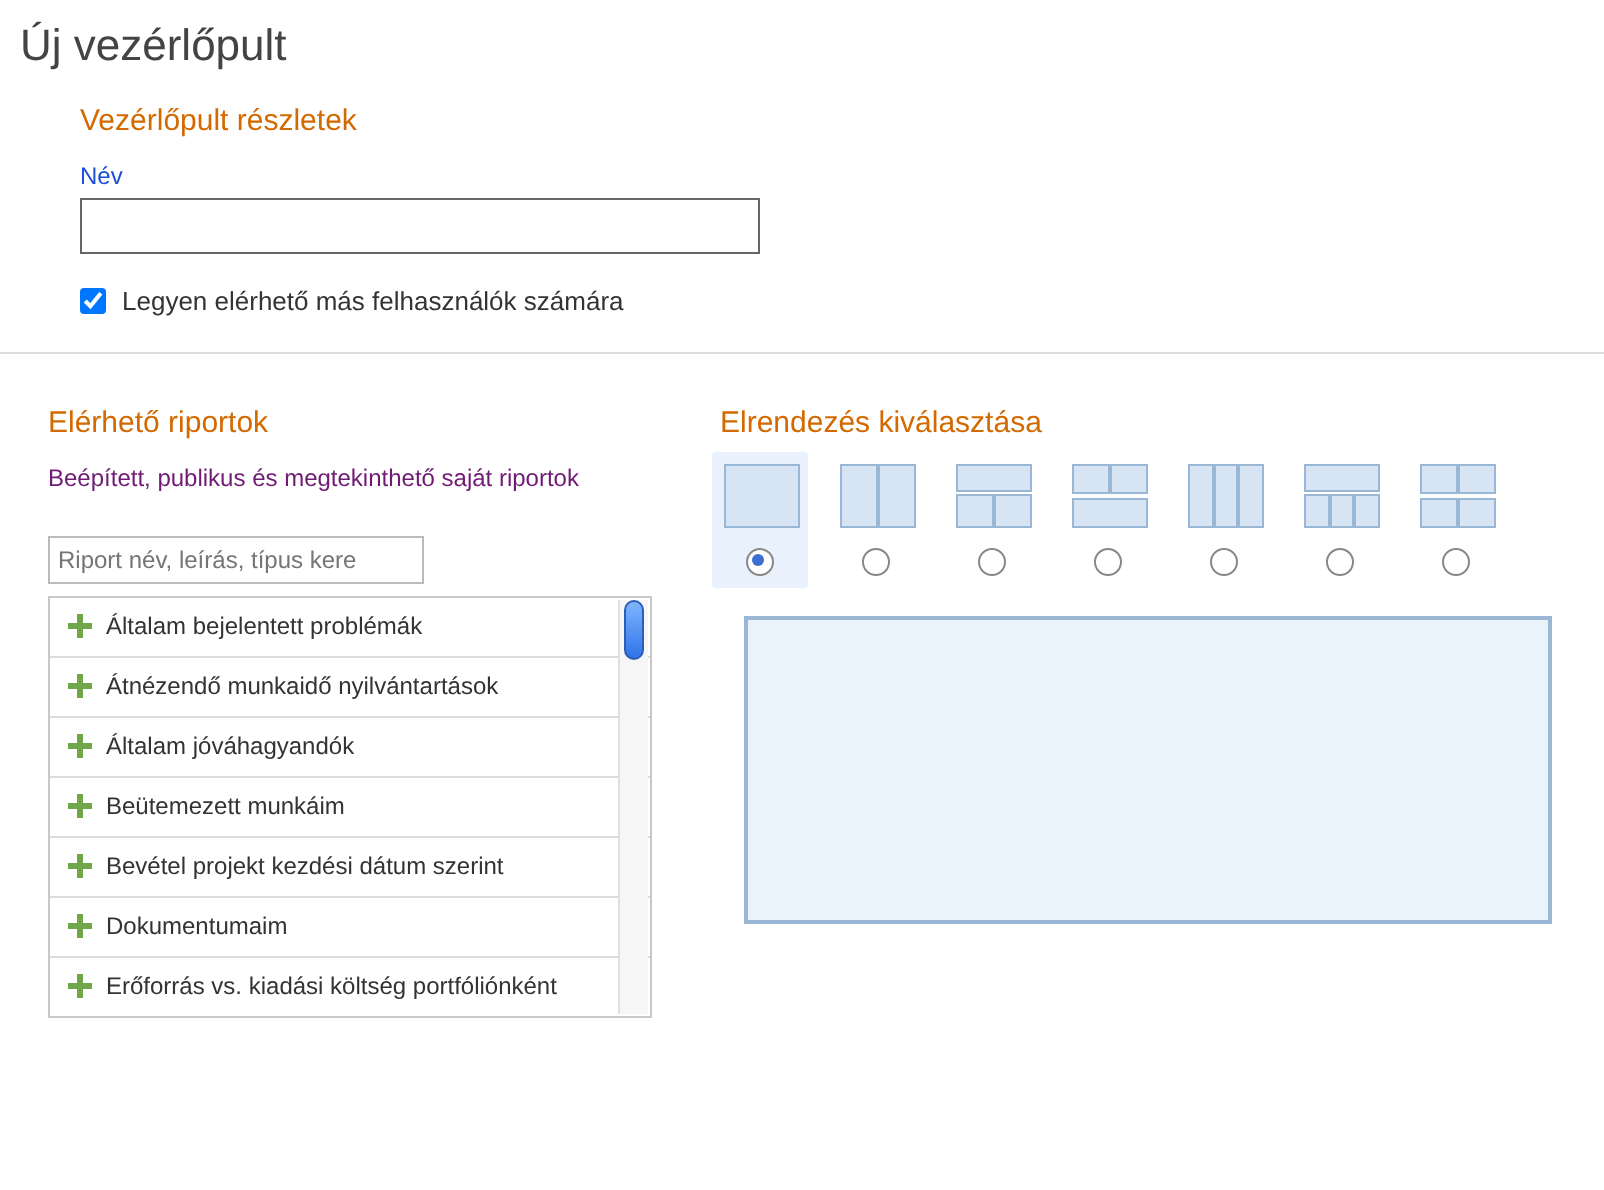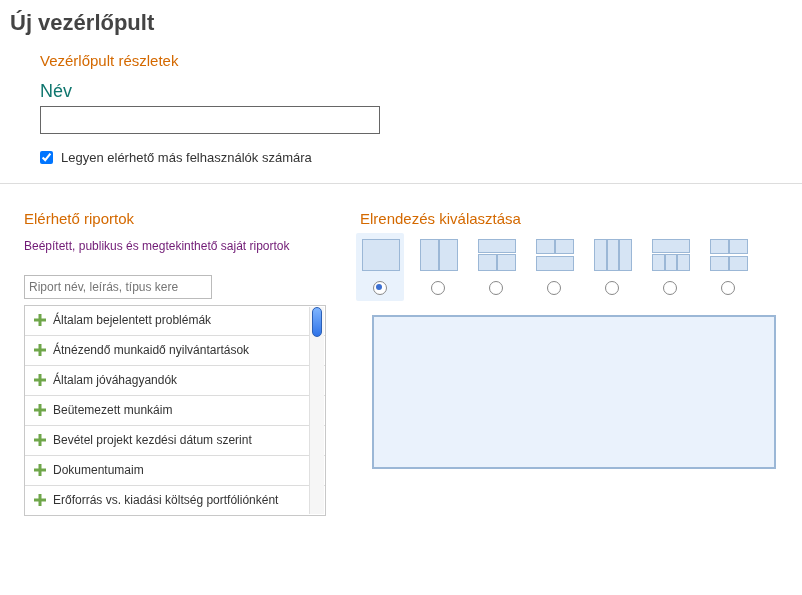--- a/index.html
+++ b/index.html
@@ -1,20 +1,20 @@
 <!DOCTYPE html>
 <html><head>
 <meta charset="utf-8">
 <style>
   html,body{margin:0;padding:0;font-family:"Lucida Grande","Segoe UI",Arial,sans-serif;font-size:13px;color:#333;background:#fff}
   .page{width:802px;min-height:595px;padding:0 0 20px 0;box-sizing:border-box}
-  h1{margin:10px 0 16px 10px;font-size:22px;font-weight:bold;color:#444}
+  h1{margin:10px 0 16px 10px;font-size:22px;font-weight:normal;color:#444}
   .section{padding:0 0 0 40px}
   .section-title{color:#d46900;font-size:15px;font-weight:normal;margin:4px 0 12px 0}
-  .field-label{font-size:18px;color:#0f766e;margin-bottom:4px}
+  .field-label{font-size:12px;color:#1d4ed8;margin-bottom:4px}
   .text-input{height:22px;border:1px solid #666;padding:2px 4px;font-size:13px;box-sizing:content-box}
   .name-input{width:330px}
   .desc-input{width:470px;height:28px}
   .field-block{margin-bottom:16px}
   .chk-row{display:flex;align-items:center;gap:8px;margin-top:6px}
   .chk-row input{margin:0}
   hr.sep{border:none;border-top:1px solid #ddd;margin:18px 0 22px 0}
   .cols{display:flex;align-items:flex-start}
   .col-left{width:340px;flex:0 0 340px;padding-left:24px;box-sizing:border-box}
   .col-right{flex:1;padding-left:20px}

